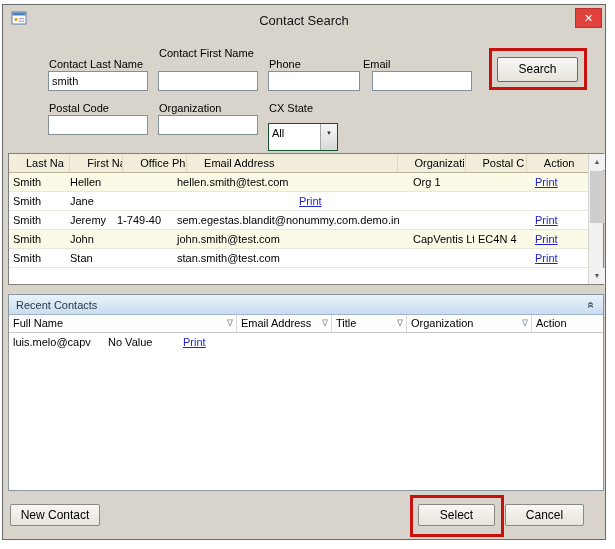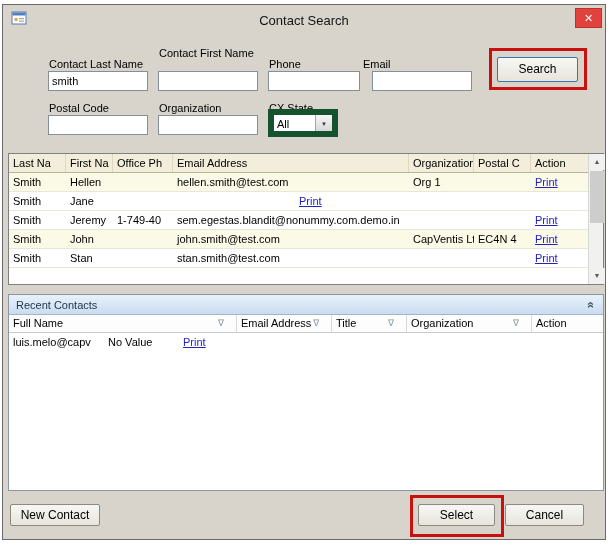--- a/index.html
+++ b/index.html
@@ -20,22 +20,22 @@
   
   .fld-label { position:absolute; font-size:11px; color:#000; white-space:nowrap; }
   .fld-input { position:absolute; height:20px; border:1px solid #82909c; background:#fff;
                font-size:11px; padding:0 3px; font-family:"Liberation Sans",sans-serif; }
   .l-ln{left:46px;top:53px;} .l-fn{left:156px;top:42px;} .l-ph{left:266px;top:53px;}
   .l-em{left:360px;top:53px;} .l-pc{left:46px;top:97px;} .l-org{left:156px;top:97px;}
   .l-cx{left:266px;top:97px;}
   .f-ln{left:45px;top:66px;width:100px;} .f-fn{left:155px;top:66px;width:100px;}
   .f-ph{left:265px;top:66px;width:92px;}  .f-em{left:369px;top:66px;width:100px;}
   .f-pc{left:45px;top:110px;width:100px;} .f-org{left:155px;top:110px;width:100px;}
-  .combo { position:absolute; left:265px; top:104px; width:70px; height:28px;
-           border:6px solid #14532d; background:#fff; display:flex; cursor:pointer; }
+  .combo { position:absolute; left:265px; top:118px; width:70px; height:28px;
+           border:1px solid #14532d; background:#fff; display:flex; cursor:pointer; }
   .combo-val { flex:1; font-size:11px; line-height:18px; padding-left:3px; }
   .combo-arrow { width:17px; background:linear-gradient(#f7f7f7,#d9d9d9);
                  border-left:1px solid #a5a5a5; text-align:center; font-size:6px;
                  line-height:18px; color:#333; }
 
   
   .annotation { position:absolute; border:3px solid #c8100e; pointer-events:none; z-index:50; }
   .ann-search { left:486px; top:43px; width:98px; height:42px; }
   .ann-select { left:407px; top:490px; width:94px; height:42px; }
 
@@ -49,21 +49,21 @@
   .btn-select { left:415px; top:499px; width:77px; line-height:20px; }
   .btn-cancel { left:502px; top:499px; width:79px; line-height:20px; }
 
   
   .grid { position:absolute; left:5px; top:148px; width:596px; height:132px;
           background:#fff; border:1px solid #7f7f7f; display:flex; }
   .grid-main { width:579px; }
   .grid-header { display:flex; height:19px; background:#f3eedb;
                  border-bottom:1px solid #b9b39a; }
   .gh { font-size:11px; line-height:18px; padding-left:4px; white-space:nowrap;
-        overflow:hidden; border-right:1px solid #ded8c0; cursor:pointer; }
+        overflow:hidden; border-right:1px solid #ded8c0; cursor:pointer;margin-left:13px; }
   .grid-row { display:flex; height:19px; background:#fff; border-bottom:1px solid #e6e6da;
               cursor:pointer; }
   .grid-row.alt { background:#fbfae7; }
   .gc { font-size:11px; line-height:18px; padding-left:4px; white-space:nowrap;
         overflow:hidden; }
   .c0{width:57px;} .c1{width:47px;} .c2{width:60px;} .c3{width:236px;}
   .c4{width:65px;} .c5{width:57px;} .c6{width:57px;border-right:none;}
   a.print { color:#2222cc; text-decoration:underline; cursor:pointer; }
 
   
@@ -76,21 +76,21 @@
 
   
   .recent { position:absolute; left:5px; top:289px; width:596px; height:197px;
             background:#fff; border:1px solid #8a97a3; }
   .recent-header { height:20px; background:linear-gradient(#e9f2fb,#cadcf0);
                    border-bottom:1px solid #9fb6cc; font-size:11px; color:#20394f;
                    line-height:20px; padding-left:7px; position:relative; cursor:pointer; }
   .collapse { position:absolute; right:9px; top:4px; font-size:12px; font-weight:bold;
               color:#44586c; transform:rotate(-90deg); line-height:12px; cursor:pointer; }
   .r-header { display:flex; height:18px; background:#fdfdfd; border-bottom:1px solid #c9c9c9; }
-  .rh { font-size:11px; line-height:17px; padding-left:4px; padding-right:12px;
+  .rh { font-size:11px; line-height:17px; padding-left:4px; padding-right:3px;
         border-right:1px solid #d8d8d8; display:flex; justify-content:space-between;
         align-items:flex-start; white-space:nowrap; overflow:hidden; cursor:pointer; }
   .filter { font-size:9px; color:#8c99a6; margin-left:2px; cursor:pointer; }
   .r-row { display:flex; height:19px; background:#fff; cursor:pointer; }
   .rc { font-size:11px; line-height:19px; padding-left:4px; white-space:nowrap; overflow:hidden; }
   .r0{width:228px;} .r1{width:95px;} .r2{width:75px;} .r3{width:125px;}
   .r4{width:71px;border-right:none;}
 </style>
 </head>
 <body>

